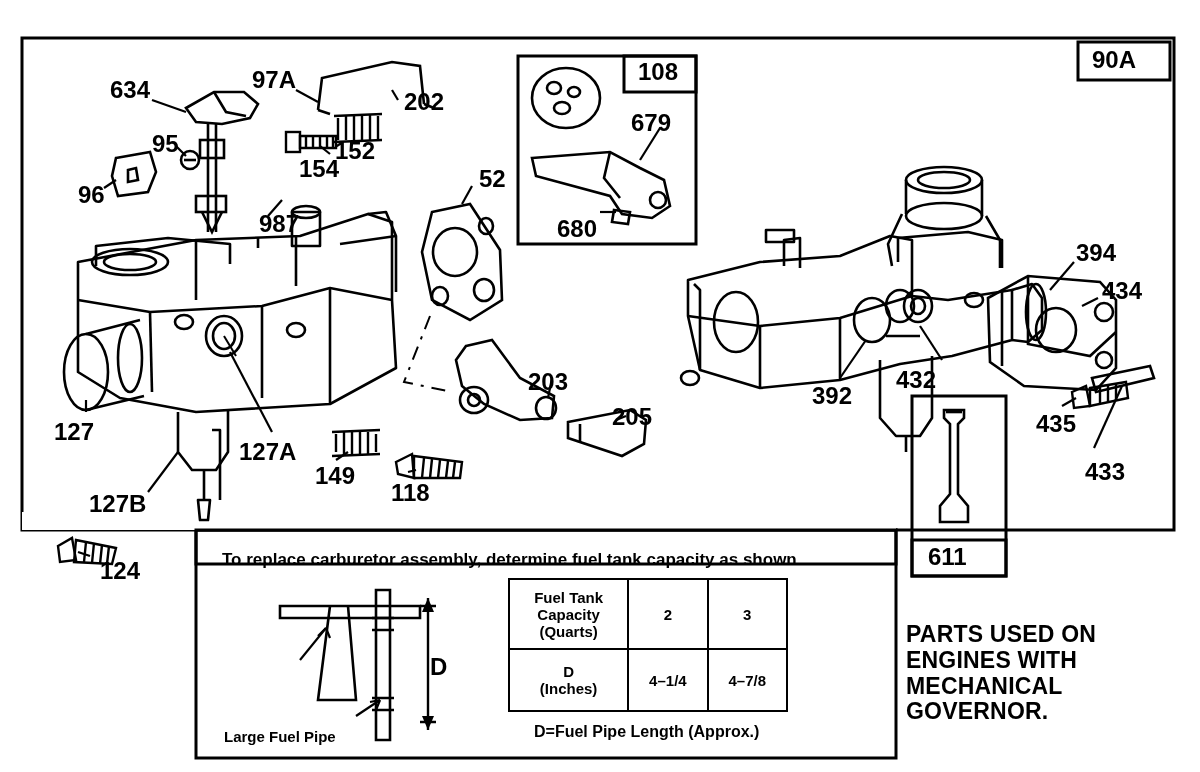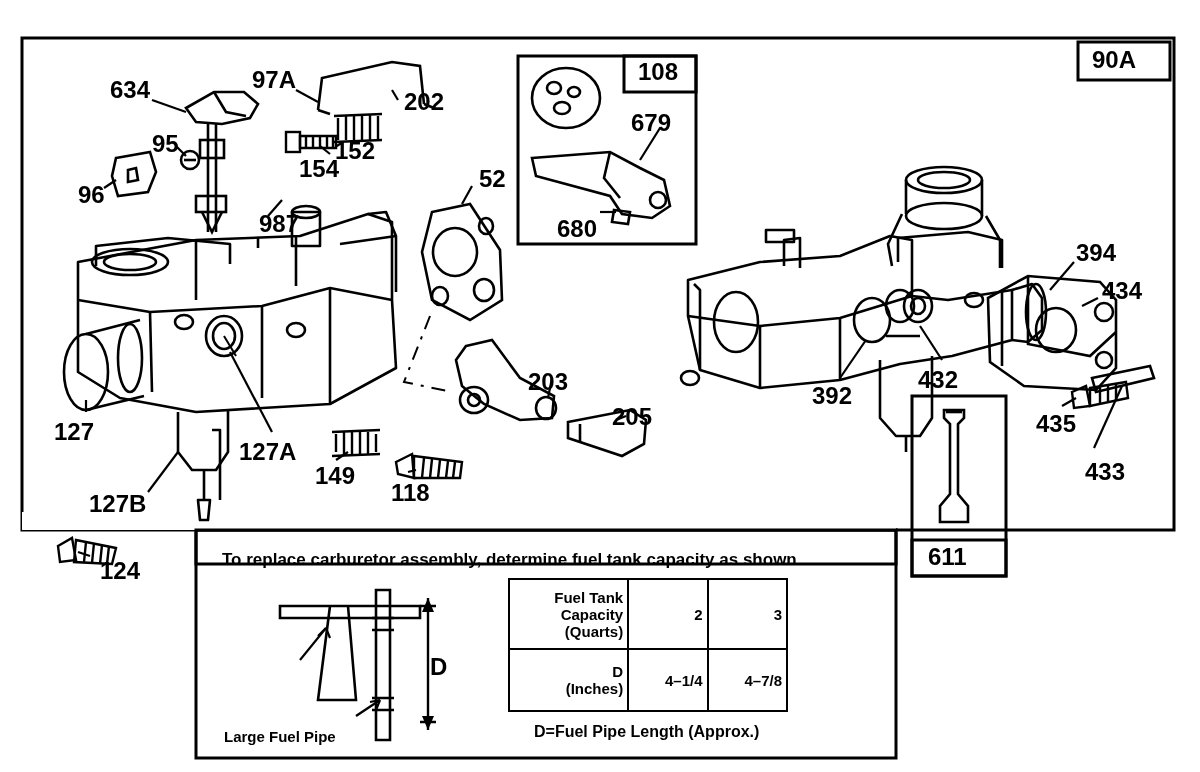--- a/index.html
+++ b/index.html
@@ -27,21 +27,21 @@
     white-space:nowrap;
   }
   .tbl{
     position:absolute;
     border-collapse:collapse;
     font-family:"Liberation Sans", sans-serif;
     font-weight:bold;
   }
   .tbl td{
     border:2px solid #000;
-    text-align:right;
+    text-align:center;
     vertical-align:middle;
     font-size:15px;
     padding:2px 4px;
   }
   .bignote{
     position:absolute;
     font-size:23px;
     font-weight:bold;
     line-height:1.12;
     letter-spacing:.2px;
@@ -302,21 +302,21 @@
   <div class="lbl n" style="left:335px;top:139px;">152</div>
   <div class="lbl n" style="left:299px;top:157px;">154</div>
   <div class="lbl n" style="left:78px;top:183px;">96</div>
   <div class="lbl n" style="left:243px;top:212px;margin-left:16px;">987</div>
   <div class="lbl n" style="left:479px;top:167px;">52</div>
   <div class="lbl n" style="left:631px;top:111px;">679</div>
   <div class="lbl n" style="left:557px;top:217px;">680</div>
   <div class="lbl n" style="left:1076px;top:241px;">394</div>
   <div class="lbl n" style="left:1102px;top:279px;">434</div>
   <div class="lbl n" style="left:812px;top:384px;">392</div>
-  <div class="lbl n" style="left:918px;top:368px;">432</div>
+  <div class="lbl n" style="left:896px;top:368px;">432</div>
   <div class="lbl n" style="left:1036px;top:412px;text-align:right;">435</div>
   <div class="lbl n" style="left:1085px;top:460px;">433</div>
   <div class="lbl n" style="left:528px;top:370px;">203</div>
   <div class="lbl n" style="left:612px;top:405px;">205</div>
   <div class="lbl n" style="left:54px;top:420px;">127</div>
   <div class="lbl n" style="left:239px;top:440px;">127A</div>
   <div class="lbl n" style="left:315px;top:464px;">149</div>
   <div class="lbl n" style="left:391px;top:481px;">118</div>
   <div class="lbl n" style="left:89px;top:492px;">127B</div>
   <div class="lbl n" style="left:100px;top:559px;">124</div>
@@ -338,14 +338,18 @@
     </tr>
     <tr>
       <td style="height:56px;white-space:pre;">D
 (Inches)</td>
       <td>4–1/4</td>
       <td>4–7/8</td>
     </tr>
   </tbody>
     </table>
 
+  <div class="bignote" style="left:906px;top:622px;white-space:pre;">PARTS USED ON
+ENGINES WITH
+MECHANICAL
+GOVERNOR.</div>
 
 </div>
 
 </body></html>

